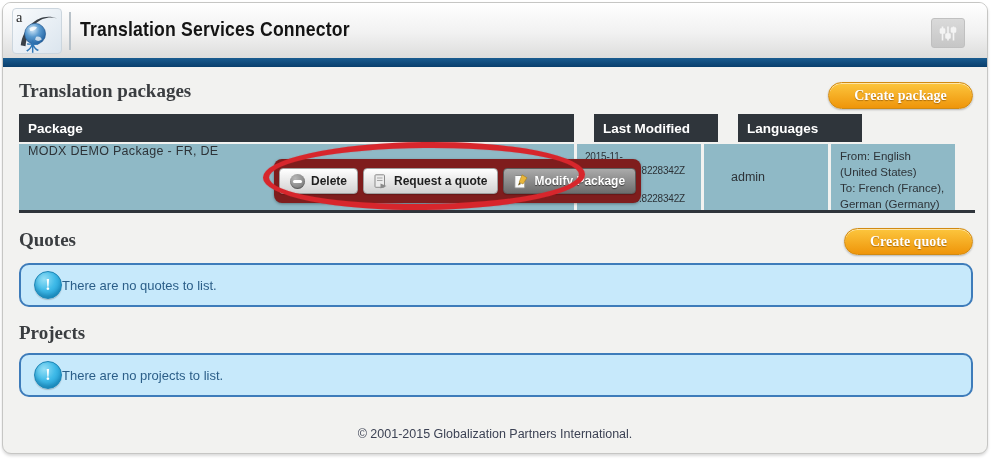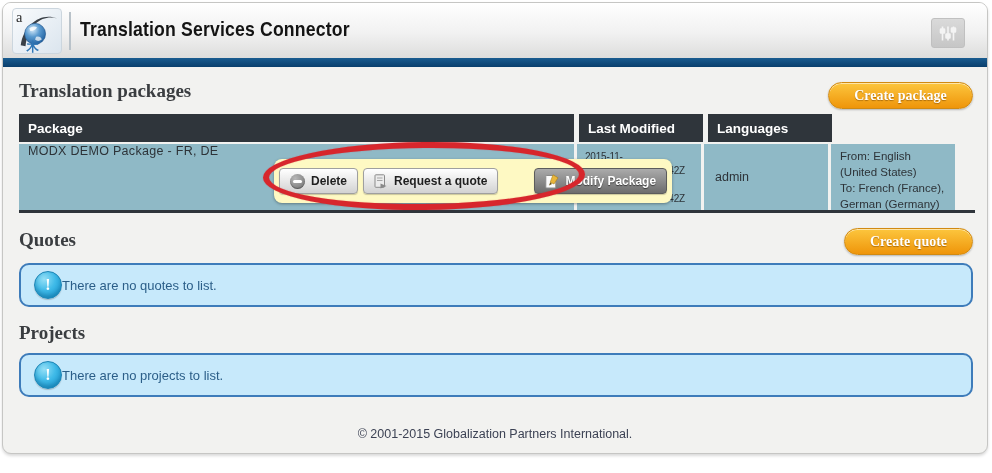--- a/index.html
+++ b/index.html
@@ -38,45 +38,45 @@
                 background: linear-gradient(#fcc63e, #ef950a); border: 1px solid #d18a12;
                 color: #fff; font-weight: 700; font-size: 14px; font-family: "Liberation Serif", serif;
                 display: flex; align-items: center; justify-content: center;
                 text-shadow: 0 1px 1px rgba(125,72,0,0.6);
                 box-shadow: inset 0 1px 0 rgba(255,255,255,0.55), 0 1px 2px rgba(0,0,0,0.25); cursor: pointer; }
   #btn-create-package { left: 825px; top: 79px; width: 145px; }
   #btn-create-quote   { left: 841px; top: 225px; width: 129px; }
 
   
   .table { position: absolute; left: 16px; top: 111px; width: 956px; }
-  .thead { display: flex; gap: 5px; height: 28px; }
+  .thead { display: flex; gap: 20px; height: 28px; }
   .th { background: #2f353b; color: #ffffff; font-weight: 700; font-size: 13.5px;
         display: flex; align-items: center; padding-left: 9px; }
   .trow { display: flex; gap: 3px; margin-top: 2px; height: 66px; }
   .td { background: #8fb9c6; color: #2d3338; }
   .c-package { width: 555px; } .c-lastmod { width: 124px; } .c-by { width: 124px; } .c-lang { width: 124px; }
   .td-package { position: relative; display: flex; padding-left: 9px;
                 font-size: 12.5px; letter-spacing: 0.3px; }
   .td-lastmod { padding: 6px 8px; font-size: 10px; line-height: 14px; letter-spacing: -0.2px;
                 overflow-wrap: break-word; }
-  .td-by { display: flex; align-items: center; padding-left: 11px; font-size: 12.5px; }
+  .td-by { display: flex; align-items: center; padding-left: 27px; font-size: 12.5px; }
   .td-lang { padding: 4px 8px 0 9px; font-size: 11.5px; line-height: 16px; }
   .table-bottom { height: 3px; background: #2f353b; }
 
   
   .btn-group { position: absolute; left: 255px; top: 15px; height: 44px;
-               background: #fef9c3; border-radius: 8px; display: flex; align-items: center;
+               background: #7f1d1d; border-radius: 8px; display: flex; align-items: center;
                padding: 16px 5px; gap: 5px; box-shadow: 0 1px 3px rgba(0,0,0,0.35); }
   .action-btn { height: 26px; display: flex; align-items: center; gap: 6px; padding: 0 10px;
                 background: linear-gradient(#ffffff, #d2d2d2); border: 1px solid #9f9f9f;
                 border-radius: 4px; font-size: 12px; font-weight: 700; color: #1f1f1f;
                 font-family: "Liberation Sans", sans-serif;
                 box-shadow: 0 1px 1px rgba(0,0,0,0.2); cursor: pointer; white-space: nowrap; }
   .action-btn.primary { background: linear-gradient(#ababab, #6d6d6d); border-color: #5c5c5c;
-                        color: #fff; text-shadow: 0 1px 1px rgba(0,0,0,0.55); margin-left: 31px; }
+                        color: #fff; text-shadow: 0 1px 1px rgba(0,0,0,0.55); }
   .minus-icon { width: 15px; height: 15px; border-radius: 50%; position: relative;
                 background: radial-gradient(circle at 35% 30%, #b7b7b7, #6e6e6e);
                 box-shadow: inset 0 -1px 1px rgba(0,0,0,0.35); }
   .minus-icon::after { content: ""; position: absolute; left: 3px; top: 6px; width: 9px; height: 3px;
                        background: #fff; border-radius: 1.5px; }
 
   
   .annotation { position: absolute; left: 260px; top: 139px; width: 322px; height: 68px;
                 border: 6px solid #d7262c; border-radius: 50%; transform: rotate(-0.6deg);
                 pointer-events: none; z-index: 30;

